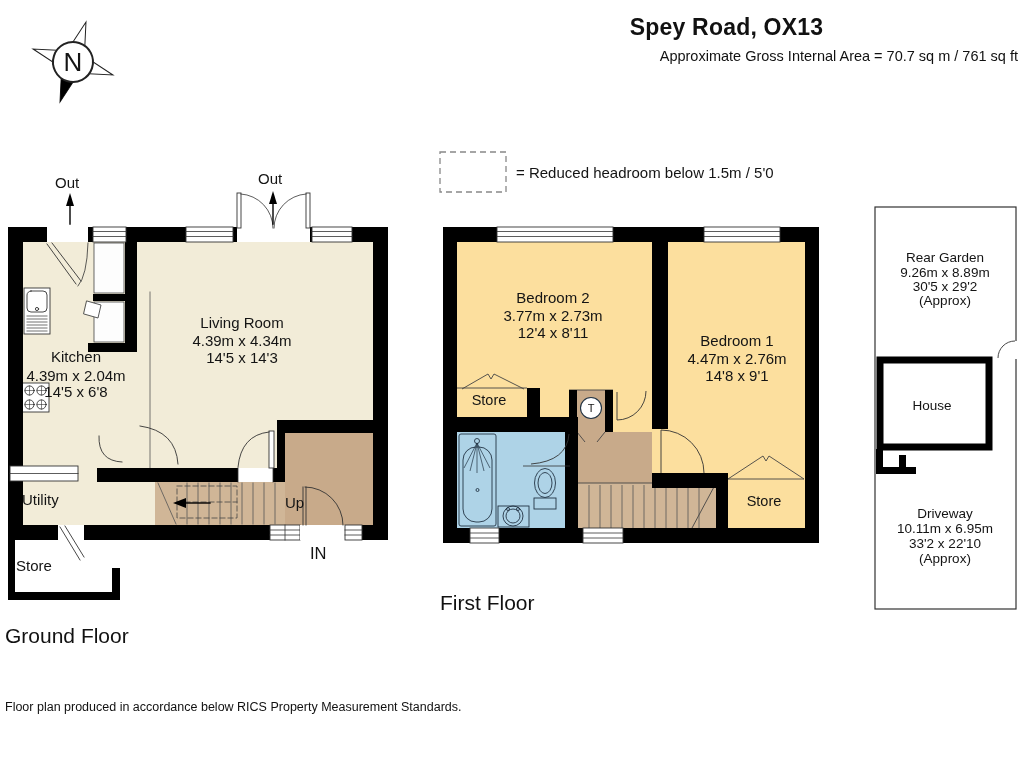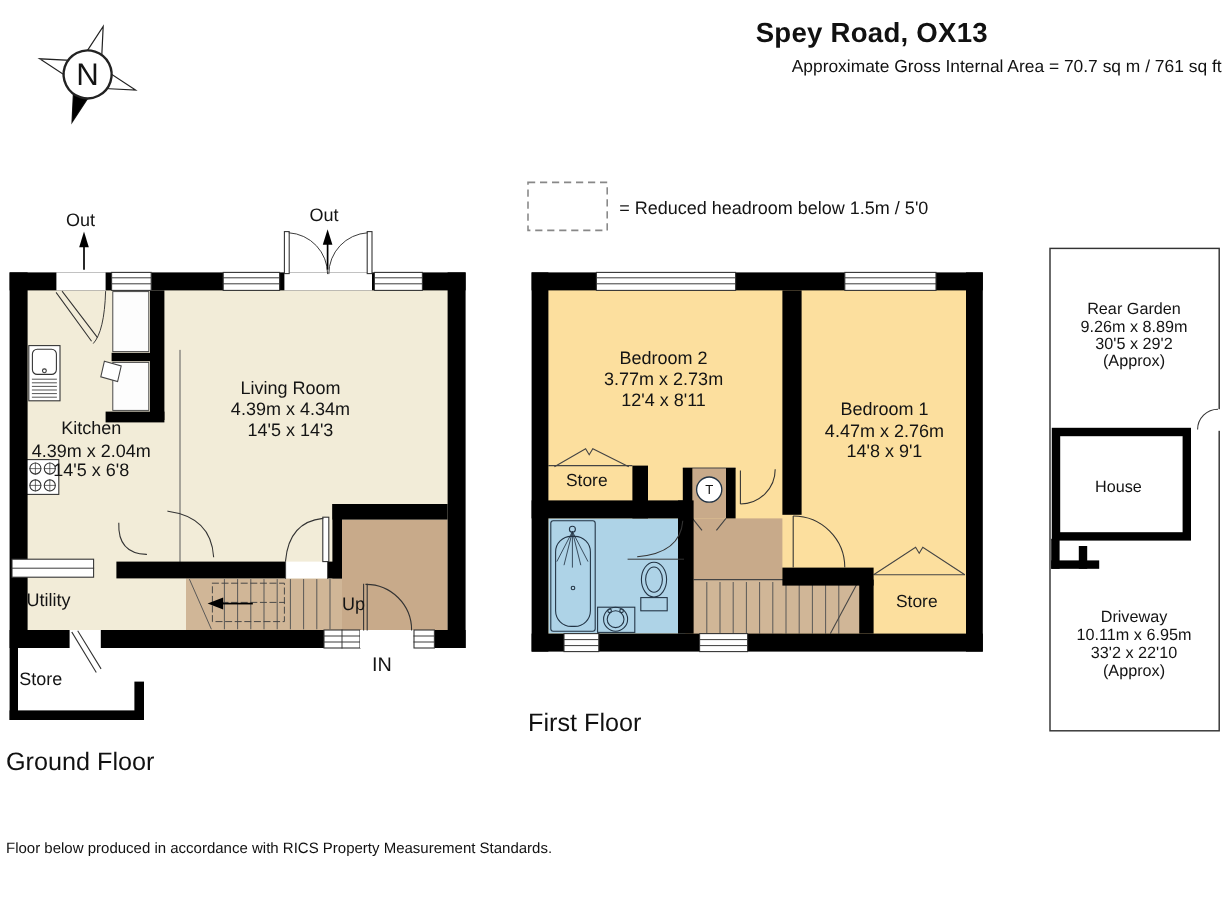--- a/index.html
+++ b/index.html
@@ -27,21 +27,21 @@
 
 <div id="header" class="abs">
   <div id="title">Spey Road, OX13</div>
   <div id="subtitle">Approximate Gross Internal Area = 70.7 sq m / 761 sq ft</div>
 </div>
 
 <div id="gf-label" class="abs floor-label">Ground Floor</div>
 <div id="ff-label" class="abs floor-label">First Floor</div>
 
 <div id="footer" class="abs">
-  <div>Floor below produced in accordance with RICS Property Measurement Standards.</div>
+  <div>Floor plan produced in accordance below RICS Property Measurement Standards.</div>
 </div>
 
 <svg class="abs" style="left:0;top:0" width="1024" height="768" viewBox="0 0 1024 768">
 
   <g>
     <g transform="translate(73,62) rotate(18)">
       <path d="M0,-42 L9,-9 L42,0 L9,9 L0,42 L-9,9 L-42,0 L-9,-9 Z" fill="#fff" stroke="#222" stroke-width="1"></path>
       <polygon points="0,42 9,9 -9,9" fill="#000"></polygon>
       <circle cx="0" cy="0" r="20" fill="#fff" stroke="#222" stroke-width="2"></circle>
     </g>

